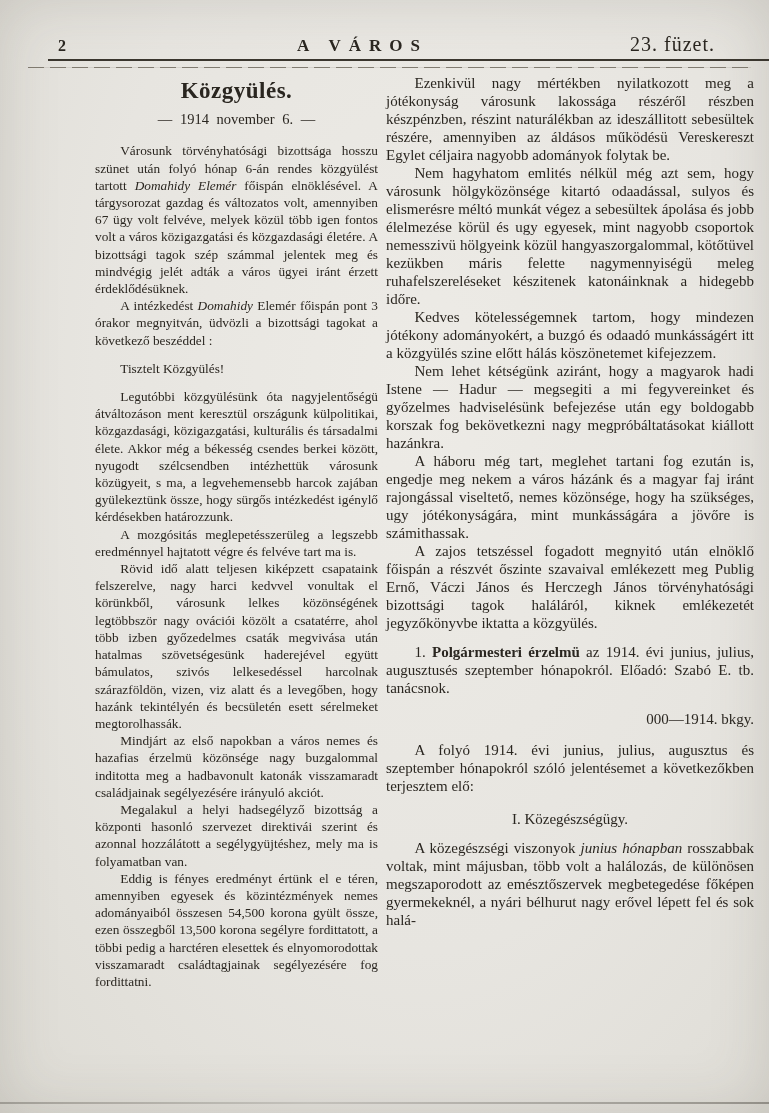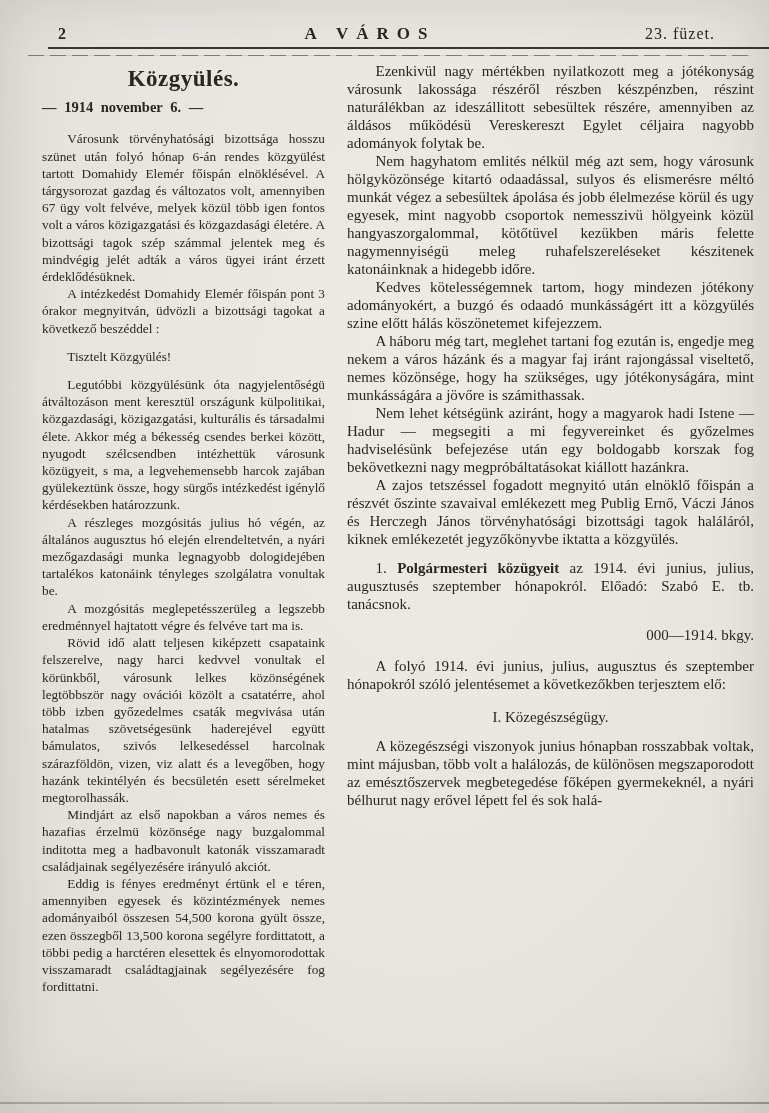--- a/index.html
+++ b/index.html
@@ -30,41 +30,42 @@
   .pagenum {
     font-size: 16px;
     font-weight: bold;
     letter-spacing: 1px;
   }
   .journal {
     font-size: 17px;
     font-weight: bold;
     letter-spacing: 8px;
     transform: translateX(14px);
+    margin-top: 12px;
   }
   .issue {
-    font-size: 16px;
+    font-size: 20px;
     letter-spacing: 1px;
   }
   .rule-1 {
     height: 2px;
     background: #3a362e;
     margin: 3px 0 0 48px;
   }
   .rule-2 {
     height: 1px;
     margin: 6px 18px 0 28px;
     background: repeating-linear-gradient(90deg,
       rgba(110,104,92,0.85) 0 16px, rgba(110,104,92,0.15) 16px 22px);
   }
   
   .columns {
     display: flex;
-    gap: 22px;
-    padding: 6px 15px 0 42px;
+    gap: 8px;
+    padding: 6px 15px 0 95px;
   }
   .col { text-align: justify; }
   .col-left {
     flex: 0 0 283px;
     width: 283px;
     font-size: 13.3px;
     line-height: 17.2px;
   }
   .col-right {
     flex: 1 1 auto;
@@ -72,44 +73,44 @@
     line-height: 18px;
   }
   .title {
     font-size: 23px;
     font-weight: bold;
     text-align: center;
     letter-spacing: 0.5px;
     margin: 8px 0 12px 0;
   }
   .dateline {
+    text-align: center;
     font-size: 14.5px;
     word-spacing: 4px;
     margin: 7px 0 14px 0;
-    font-weight: bold;
   }
   p.para {
     margin: 0;
     text-indent: 1.9em;
     text-align: justify;
   }
   p.para.space-before { margin-top: 11px; }
   p.para.salutation { margin: 11px 0 11px 0; }
   p.para.reference {
     text-indent: 0;
     text-align: right;
     margin: 13px 0 13px 0;
   }
   p.para.subheading {
     text-indent: 0;
     text-align: center;
     font-weight: normal;
     margin: 15px 0 11px 0;
   }
-  .italic { }
+  .italic { font-style: italic; }
   .bold { font-weight: bold; }
   
   .bottom-artifact {
     position: absolute;
     left: 0;
     bottom: 9px;
     width: 100%;
     height: 2px;
     background: linear-gradient(90deg,
       rgba(70,66,58,0.35), rgba(70,66,58,0.15) 40%,
@@ -132,36 +133,36 @@
 
   <div class="columns">
     <div class="col col-left">
       <h1 class="title">Közgyülés.</h1>
       <div class="dateline">— 1914 november 6. —</div>
       <div>
           <p class="para"><span>Városunk törvényhatósági bizottsága hosszu szünet után folyó hónap 6-án rendes közgyülést tartott </span><span class="italic">Domahidy Elemér</span><span> főispán elnöklésével. A tárgysorozat gazdag és változatos volt, amennyiben 67 ügy volt felvéve, melyek közül több igen fontos volt a város közigazgatási és közgazdasági életére. A bizottsági tagok szép számmal jelentek meg és mindvégig jelét adták a város ügyei iránt érzett érdeklődésüknek.</span></p>
           <p class="para"><span>A intézkedést </span><span class="italic">Domahidy</span><span> Elemér főispán pont 3 órakor megnyitván, üdvözli a bizottsági tagokat a következő beszéddel :</span></p>
           <p class="para salutation"><span>Tisztelt Közgyülés!</span></p>
           <p class="para"><span>Legutóbbi közgyülésünk óta nagyjelentőségü átváltozáson ment keresztül országunk külpolitikai, közgazdasági, közigazgatási, kulturális és társadalmi élete. Akkor még a békesség csendes berkei között, nyugodt szélcsendben intézhettük városunk közügyeit, s ma, a legvehemensebb harcok zajában gyülekeztünk össze, hogy sürgős intézkedést igénylő kérdésekben határozzunk.</span></p>
-          <p class="para"><span>A részleges mozgósitás julius hó végén, az általános augusztus hó elején elrendeltetvén, a nyári mezőgazdasági munka legnagyobb dologidejében tartalékos katonáink tényleges szolgálatra vonultak be.</span></p>
           <p class="para"><span>A mozgósitás meglepetésszerüleg a legszebb eredménnyel hajtatott végre és felvéve tart ma is.</span></p>
           <p class="para"><span>Rövid idő alatt teljesen kiképzett csapataink felszerelve, nagy harci kedvvel vonultak el körünkből, városunk lelkes közönségének legtöbbször nagy ovációi közölt a csatatérre, ahol több izben győzedelmes csaták megvivása után hatalmas szövetségesünk haderejével együtt bámulatos, szivós lelkesedéssel harcolnak szárazföldön, vizen, viz alatt és a levegőben, hogy hazánk tekintélyén és becsületén esett sérelmeket megtorolhassák.</span></p>
           <p class="para"><span>Mindjárt az első napokban a város nemes és hazafias érzelmü közönsége nagy buzgalommal inditotta meg a hadbavonult katonák visszamaradt családjainak segélyezésére irányuló akciót.</span></p>
+          <p class="para"><span>Megalakul a helyi hadsegélyző bizottság a központi hasonló szervezet direktivái szerint és azonnal hozzálátott a segélygyüjtéshez, mely ma is folyamatban van.</span></p>
           <p class="para"><span>Eddig is fényes eredményt értünk el e téren, amennyiben egyesek és közintézmények nemes adományaiból összesen 54,500 korona gyült össze, ezen összegből 13,500 korona segélyre fordittatott, a többi pedig a harctéren elesettek és elnyomorodottak visszamaradt családtagjainak segélyezésére fog fordittatni.</span></p>
         </div>
     </div>
     <div class="col col-right">
       <div>
           <p class="para"><span>Ezenkivül nagy mértékben nyilatkozott meg a jótékonyság városunk lakossága részéről részben készpénzben, részint naturálékban az ideszállitott sebesültek részére, amennyiben az áldásos működésü Vereskereszt Egylet céljaira nagyobb adományok folytak be.</span></p>
           <p class="para"><span>Nem hagyhatom emlités nélkül még azt sem, hogy városunk hölgyközönsége kitartó odaadással, sulyos és elismerésre méltó munkát végez a sebesültek ápolása és jobb élelmezése körül és ugy egyesek, mint nagyobb csoportok nemesszivü hölgyeink közül hangyaszorgalommal, kötőtüvel kezükben máris felette nagymennyiségü meleg ruhafelszereléseket készitenek katonáinknak a hidegebb időre.</span></p>
           <p class="para"><span>Kedves kötelességemnek tartom, hogy mindezen jótékony adományokért, a buzgó és odaadó munkásságért itt a közgyülés szine előtt hálás köszönetemet kifejezzem.</span></p>
+          <p class="para"><span>Nem lehet kétségünk aziránt, hogy a magyarok hadi Istene — Hadur — megsegiti a mi fegyvereinket és győzelmes hadviselésünk befejezése után egy boldogabb korszak fog bekövetkezni nagy megpróbáltatásokat kiállott hazánkra.</span></p>
           <p class="para"><span>A háboru még tart, meglehet tartani fog ezután is, engedje meg nekem a város házánk és a magyar faj iránt rajongással viseltető, nemes közönsége, hogy ha szükséges, ugy jótékonyságára, mint munkásságára a jövőre is számithassak.</span></p>
-          <p class="para"><span>Nem lehet kétségünk aziránt, hogy a magyarok hadi Istene — Hadur — megsegiti a mi fegyvereinket és győzelmes hadviselésünk befejezése után egy boldogabb korszak fog bekövetkezni nagy megpróbáltatásokat kiállott hazánkra.</span></p>
           <p class="para"><span>A zajos tetszéssel fogadott megnyitó után elnöklő főispán a részvét őszinte szavaival emlékezett meg Publig Ernő, Váczi János és Herczegh János törvényhatósági bizottsági tagok haláláról, kiknek emlékezetét jegyzőkönyvbe iktatta a közgyülés.</span></p>
-          <p class="para space-before"><span>1. </span><span class="bold">Polgármesteri közügyeit</span><span> az 1914. évi junius, julius, augusztusés szeptember hónapokról. Előadó: Szabó E. tb. tanácsnok.</span></p>
+          <p class="para space-before"><span>1. </span><span class="bold">Polgármesteri érzelmü</span><span> az 1914. évi junius, julius, augusztusés szeptember hónapokról. Előadó: Szabó E. tb. tanácsnok.</span></p>
           <p class="para reference"><span>000—1914. bkgy.</span></p>
           <p class="para space-before"><span>A folyó 1914. évi junius, julius, augusztus és szeptember hónapokról szóló jelentésemet a következőkben terjesztem elő:</span></p>
           <p class="para subheading"><span>I. Közegészségügy.</span></p>
           <p class="para"><span>A közegészségi viszonyok </span><span class="italic">junius hónapban</span><span> rosszabbak voltak, mint májusban, több volt a halálozás, de különösen megszaporodott az emésztőszervek megbetegedése főképen gyermekeknél, a nyári bélhurut nagy erővel lépett fel és sok halá-</span></p>
         </div>
     </div>
   </div>
 
   <div class="bottom-artifact"></div>
 

